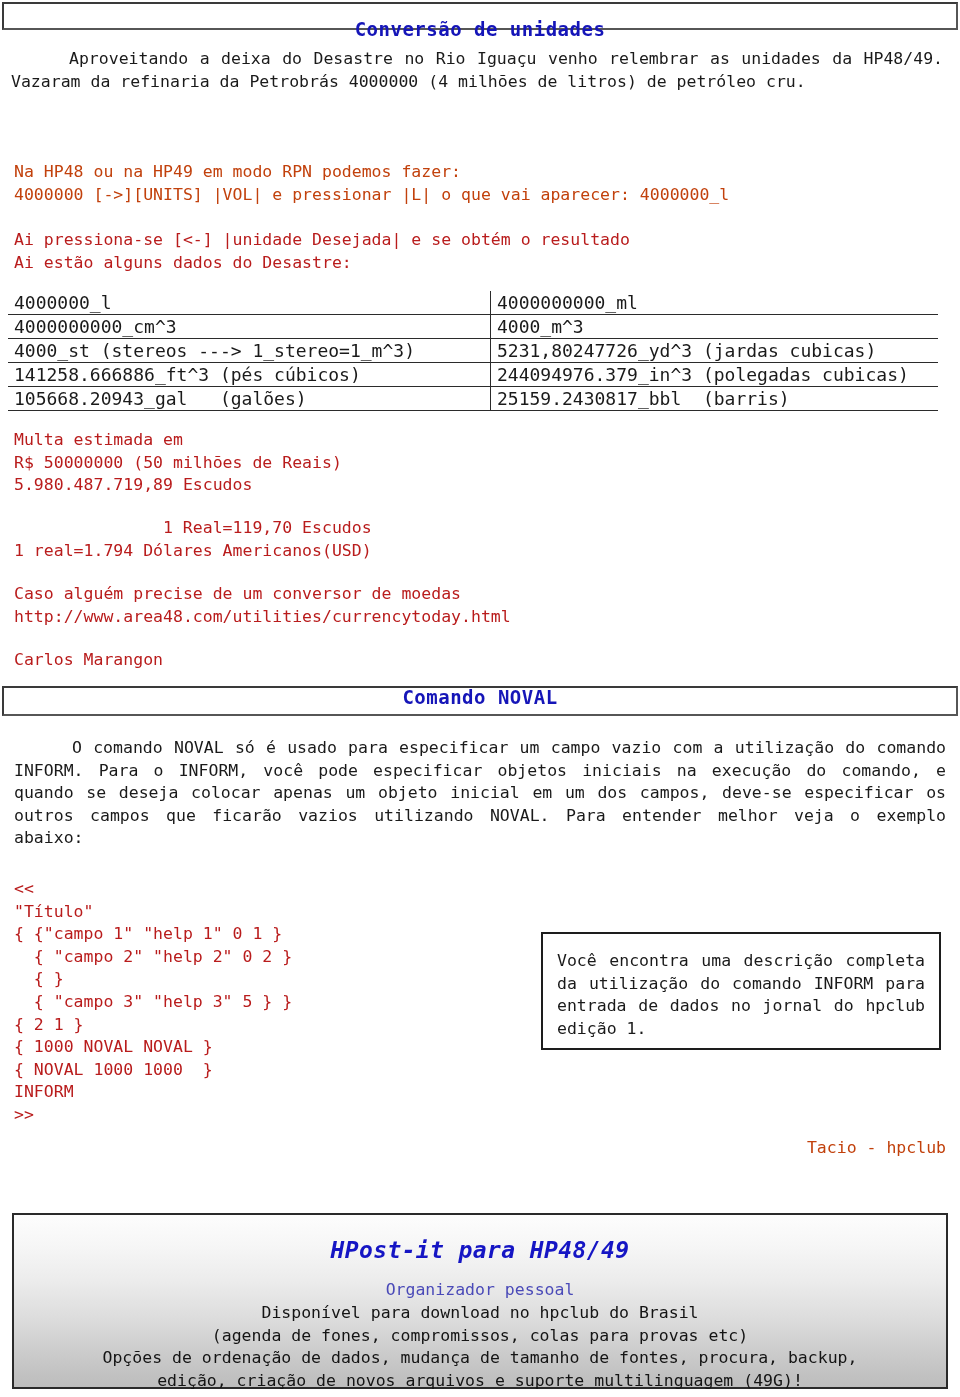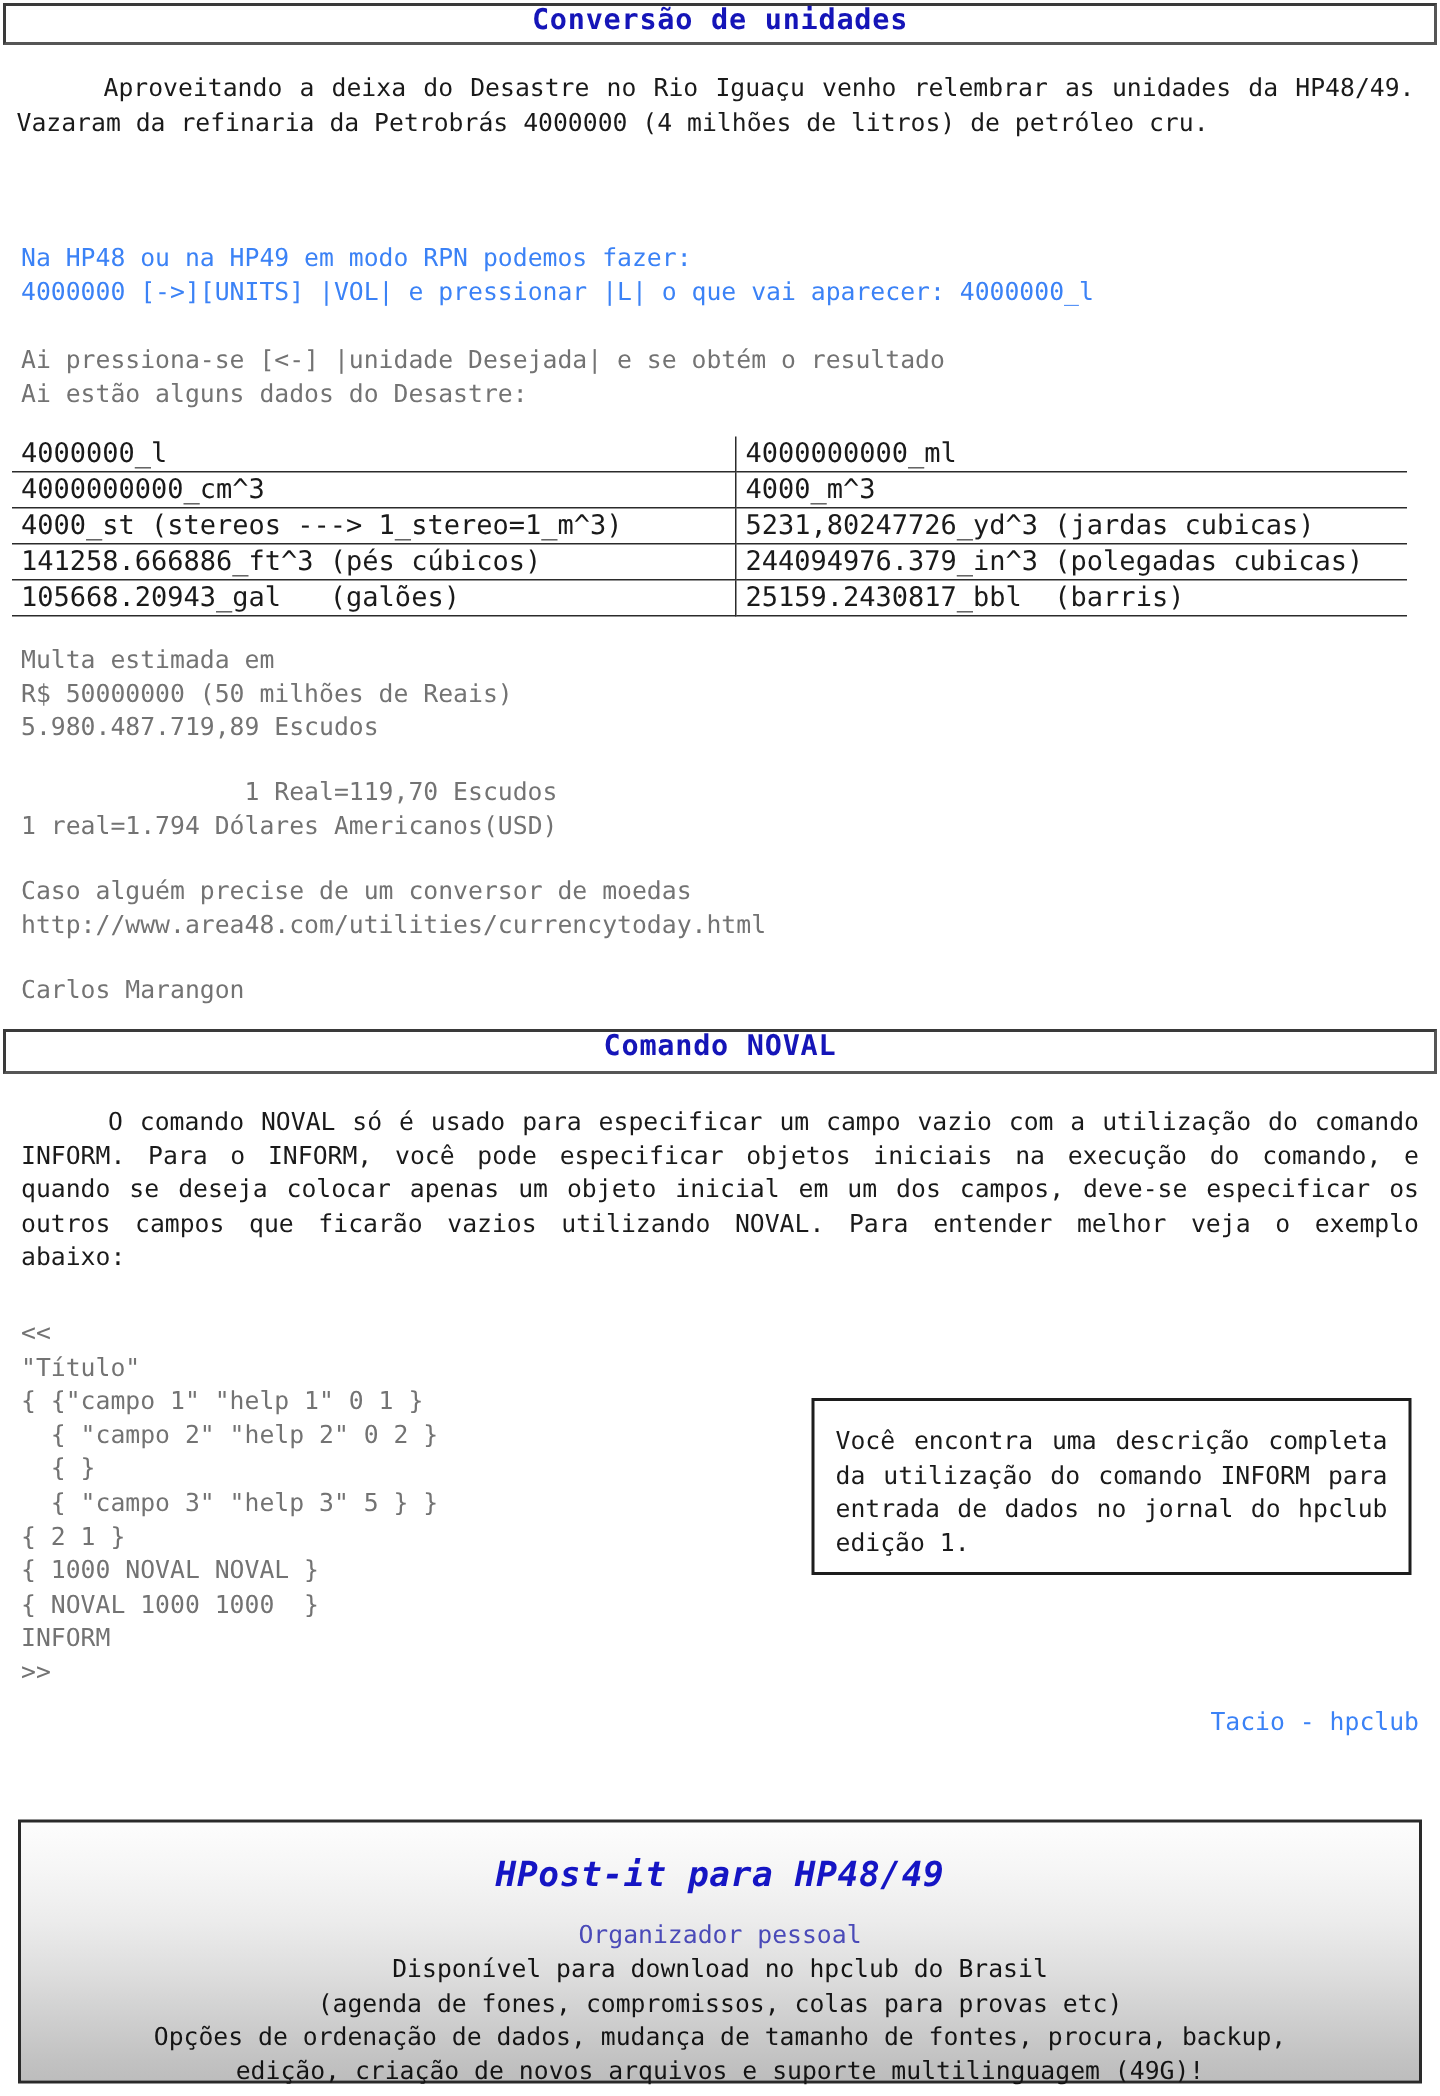--- a/index.html
+++ b/index.html
@@ -39,21 +39,21 @@
     letter-spacing: 0.5px;
     line-height: 1.0;
   }
 
   #title-bar-1 {
     position: absolute;
     left: 2px;
     top: 2px;
     width: 956px;
     height: 28px;
-    padding-top: 0;
+    padding-top: 16px;
   }
   #title-bar-2 {
     position: absolute;
     left: 2px;
     top: 686px;
     width: 956px;
     height: 30px;
     padding-top: 0;
   }
 
@@ -80,23 +80,23 @@
     top: 737px;
     width: 932px;
   }
 
   
   .pre {
     position: absolute;
     font-size: 16.5px;
     line-height: 22.6px;
     white-space: pre;
-    color: #737373;
-  }
-  .pre.accent { color: #3b82f6; }
+    color: #b91c1c;
+  }
+  .pre.accent { color: #c2410c; }
 
   #rpn-block     { left: 14px; top: 161px; }
   #obtem-block   { left: 14px; top: 229px; }
   #multa-block   { left: 14px; top: 429px; }
   #cambio-block  { left: 14px; top: 517px; text-align: right; }
   #conversor-block { left: 14px; top: 583px; }
   #autor-block   { left: 14px; top: 649px; }
   #code-block    { left: 14px; top: 878px; }
   #tacio-block   { left: 0px; top: 1137px; width: 946px; text-align: right; }
 

